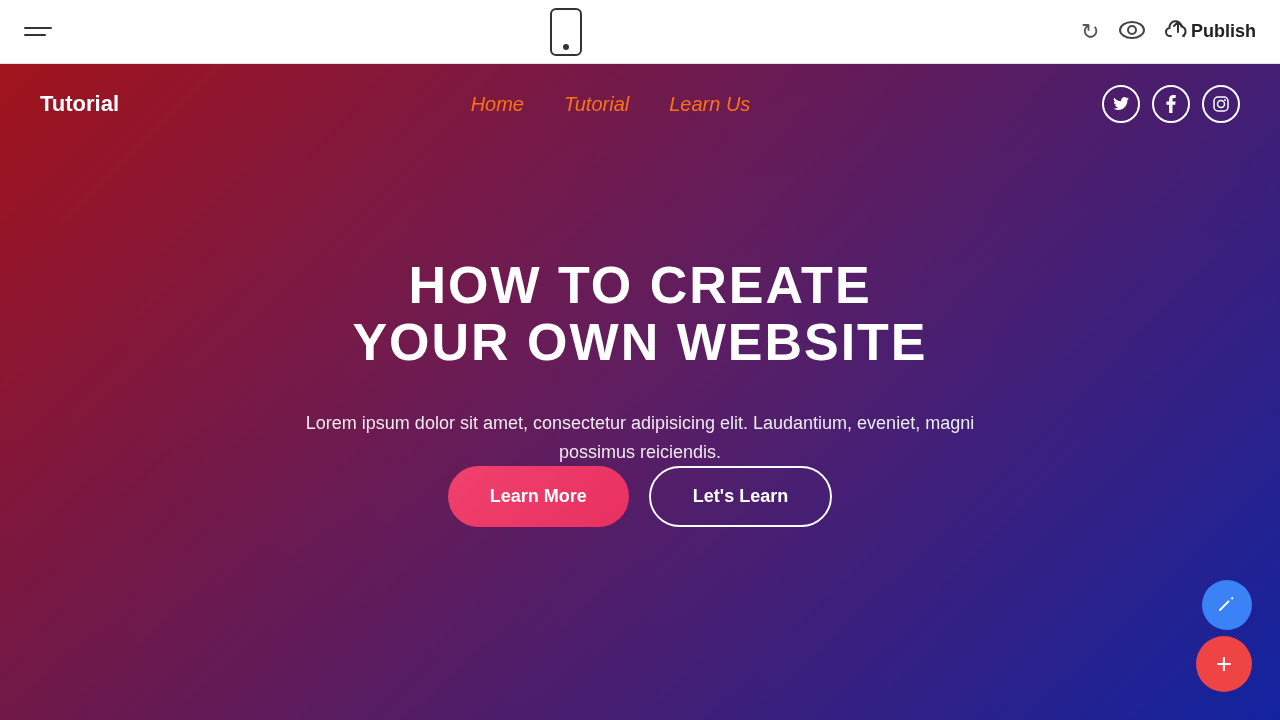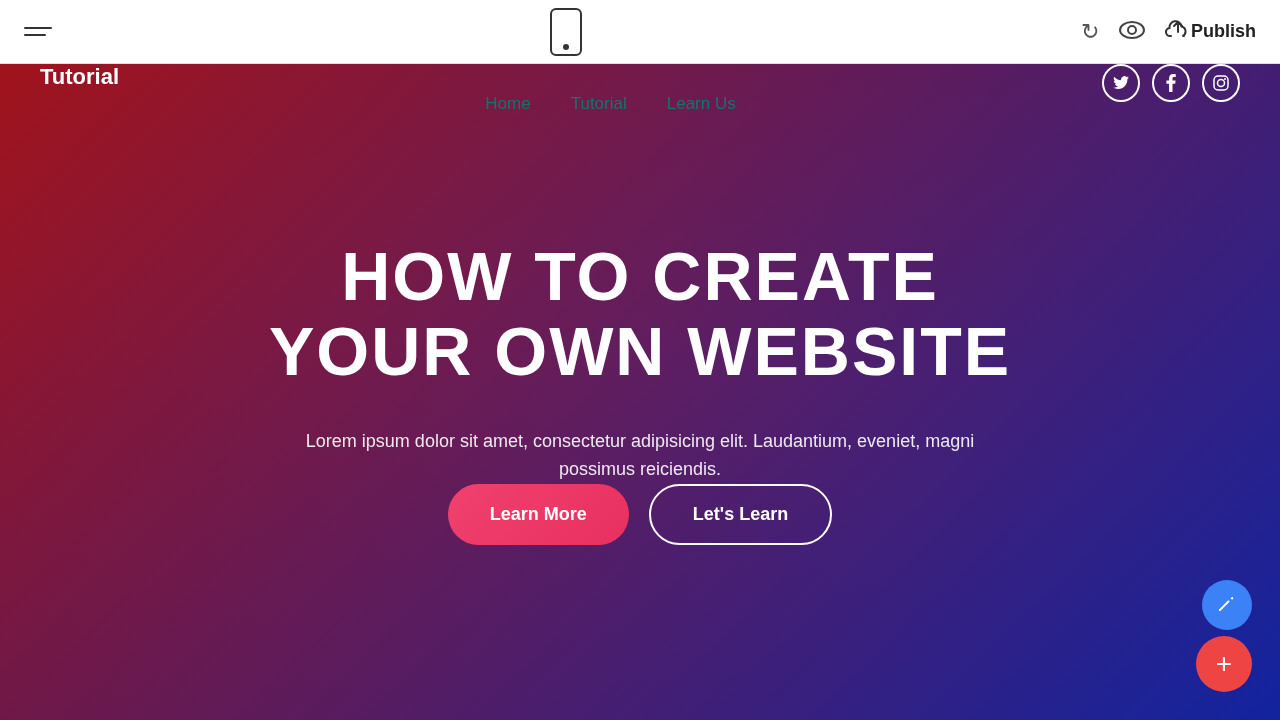--- a/index.html
+++ b/index.html
@@ -52,30 +52,31 @@
       position: absolute;
       top: 64px; left: 0; right: 0; bottom: 0;
     }
 
     
     #site-navbar {
       position: absolute;
       top: 0; left: 0; right: 0;
       height: 80px;
       display: flex;
+      align-items: center;
       justify-content: space-between;
       padding: 0 40px;
       z-index: 10;
       background: transparent;
     }
     .site-logo {
       font-size: 22px; font-weight: 700; color: #fff;
     }
     .site-nav { display: flex; align-items: center; gap: 40px; }
-    .nav-link { color: #0f766e; text-decoration: none; font-size: 17px; font-weight: 500; }
+    .nav-link { color: #f97316; text-decoration: none; font-size: 20px; font-weight: 500; font-style: italic; }
     .social-icons { display: flex; gap: 12px; }
     .social-circle {
       width: 38px; height: 38px; border-radius: 50%; border: 2px solid #fff;
       display: flex; align-items: center; justify-content: center;
       color: #fff; font-size: 16px; font-weight: 700; cursor: pointer;
     }
 
     
     #hero {
       position: absolute;
@@ -100,21 +101,21 @@
     }
     
     .hero-bg::after {
       content: '';
       position: absolute;
       top: 0; left: 0; right: 0; bottom: 0;
       background: 
         linear-gradient(135deg, rgba(160,20,20,0.6) 0%, rgba(10,30,150,0.6) 100%);
     }
     .hero-title {
-      font-size: 68px; font-weight: 900; color: #fff;
+      font-size: 52px; font-weight: 900; color: #fff;
       line-height: 1.1; margin-bottom: 38px;
       text-transform: uppercase;
       letter-spacing: 2px;
     }
     .hero-subtitle {
       font-size: 18px; color: rgba(255,255,255,0.9);
       max-width: 700px; line-height: 1.6; 
     }
     .hero-buttons { display: flex; gap: 20px; }
     .btn-learn-more {

